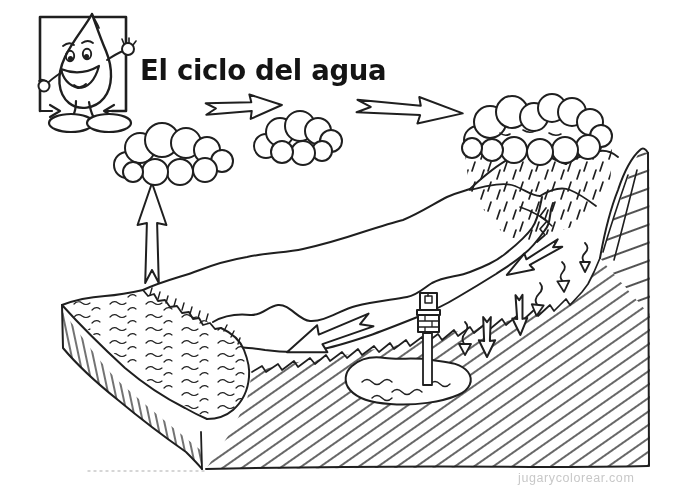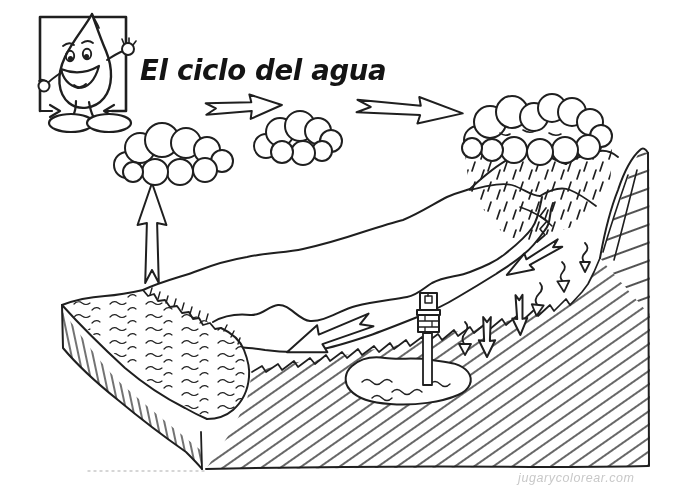--- a/index.html
+++ b/index.html
@@ -1,17 +1,17 @@
 <!DOCTYPE html>
 <html><head>
 <meta charset="utf-8">
 <style>
   html,body{margin:0;padding:0;background:#ffffff;}
   .page{position:relative;width:691px;height:497px;background:#fff;overflow:hidden;
-        font-family:"DejaVu Sans", sans-serif;font-style:italic;}
+        font-family:"DejaVu Sans", sans-serif;}
   svg{display:block}
   .title-text{font-family:"DejaVu Sans", sans-serif;font-weight:700;font-size:27.5px;
               letter-spacing:-0.3px;fill:#141414;}
   .wm-text{font-family:"Liberation Sans", sans-serif;font-size:12.5px;
            letter-spacing:0.6px;fill:#c8c8c8;}
 </style>
 </head>
 <body>
 
 <div class="page">

